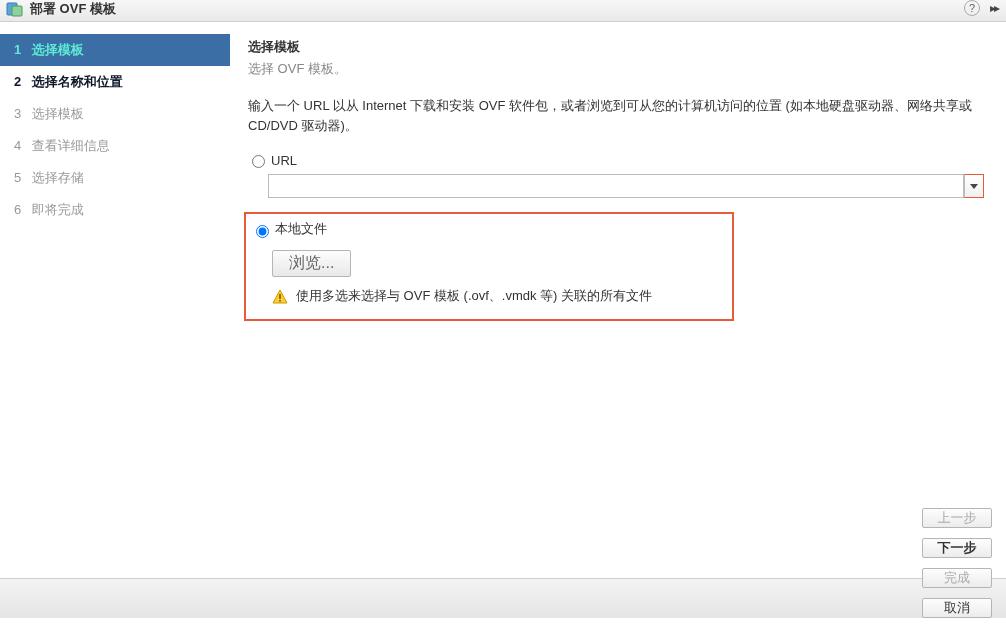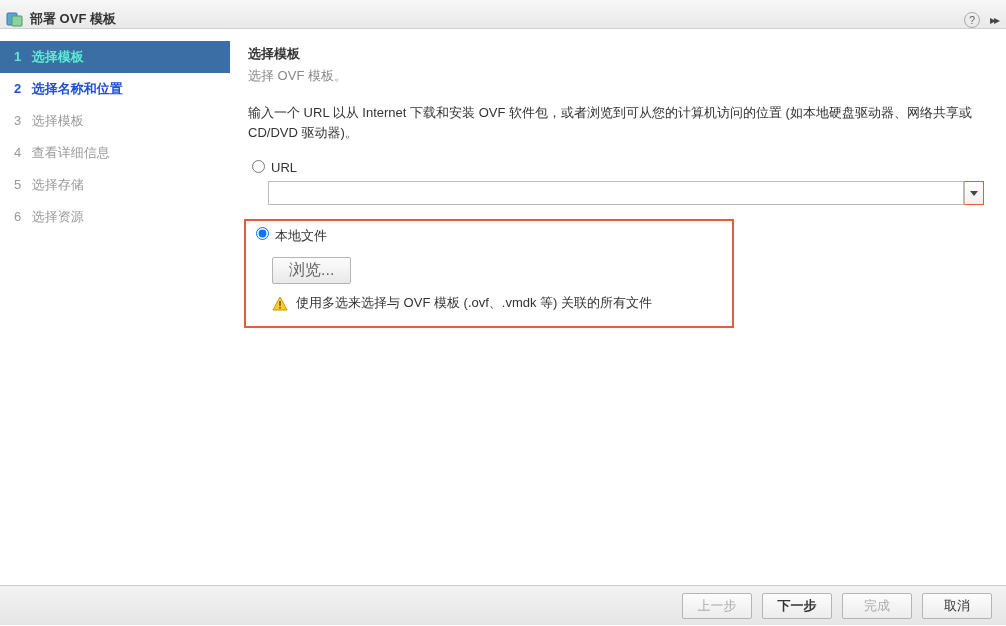--- a/index.html
+++ b/index.html
@@ -11,23 +11,23 @@
     body {
       width: 1006px;
       height: 626px;
       background: #fff;
       font-size: 13px;
       color: #333;
       overflow: hidden;
     }
     .titlebar {
       display: flex;
-      align-items: flex-end;
+      align-items: flex-start;
       justify-content: space-between;
-      height: 29px;
+      height: 22px;
       padding: 0 8px 0 6px;
       background: linear-gradient(to bottom, #f7f7f7, #e9e9e9);
       border-bottom: 1px solid #d0d0d0;
     }
     .titlebar-left {
       display: flex;
       align-items: center;
       gap: 6px;
     }
     .ovf-icon {
@@ -78,21 +78,21 @@
       padding: 7px 14px;
       color: #999;
       cursor: default;
     }
     .step.active {
       background: #3b6ea5;
       color: #5eead4;
       font-weight: bold;
     }
     .step.done {
-      color: #1d4ed8;
+      color: #0f172a;
       font-weight: bold;
     }
     .step-num {
       display: inline-block;
       width: 14px;
     }
     .content {
       flex: 1;
       padding: 16px 22px 10px 18px;
       position: relative;
@@ -106,21 +106,21 @@
       color: #888;
       margin-bottom: 18px;
     }
     .content-desc {
       color: #333;
       line-height: 1.5;
       margin-bottom: 18px;
     }
     .radio-row {
       display: flex;
-      align-items: flex-start;
+      align-items: flex-end;
       gap: 6px;
       margin-bottom: 6px;
     }
     .radio-row input[type="radio"] {
       margin-left: 4px;
     }
     .url-input-row {
       display: flex;
       margin-left: 20px;
       margin-bottom: 14px;
@@ -178,24 +178,25 @@
     }
     .warn-icon {
       width: 16px;
       height: 16px;
     }
     .footer {
       height: 40px;
       background: linear-gradient(to bottom, #f3f3f3, #e5e5e5);
       border-top: 1px solid #ccc;
       display: flex;
-      align-items: center;
+      align-items: flex-end;
       justify-content: flex-end;
       gap: 10px;
       padding: 0 14px;
+      flex-direction: column;
     }
     .footer button {
       min-width: 70px;
       height: 26px;
       border: 1px solid #b5b5b5;
       border-radius: 2px;
       background: linear-gradient(to bottom, #fdfdfd, #ececec);
       cursor: pointer;
       font-size: 13px;
       color: #333;
@@ -244,21 +245,21 @@
     <div class="step">
       <span class="step-num">4</span>
       <span>查看详细信息</span>
     </div>
     <div class="step">
       <span class="step-num">5</span>
       <span>选择存储</span>
     </div>
     <div class="step">
       <span class="step-num">6</span>
-      <span>选择资源</span>
+      <span>即将完成</span>
     </div>
   </div>
 
   <div class="content">
     <div class="content-title">选择模板</div>
     <div class="content-subtitle">选择 OVF 模板。</div>
     <div class="content-desc">输入一个 URL 以从 Internet 下载和安装 OVF 软件包，或者浏览到可从您的计算机访问的位置 (如本地硬盘驱动器、网络共享或 CD/DVD 驱动器)。</div>
 
     <div class="radio-row">
       <input type="radio" name="src" style="">

